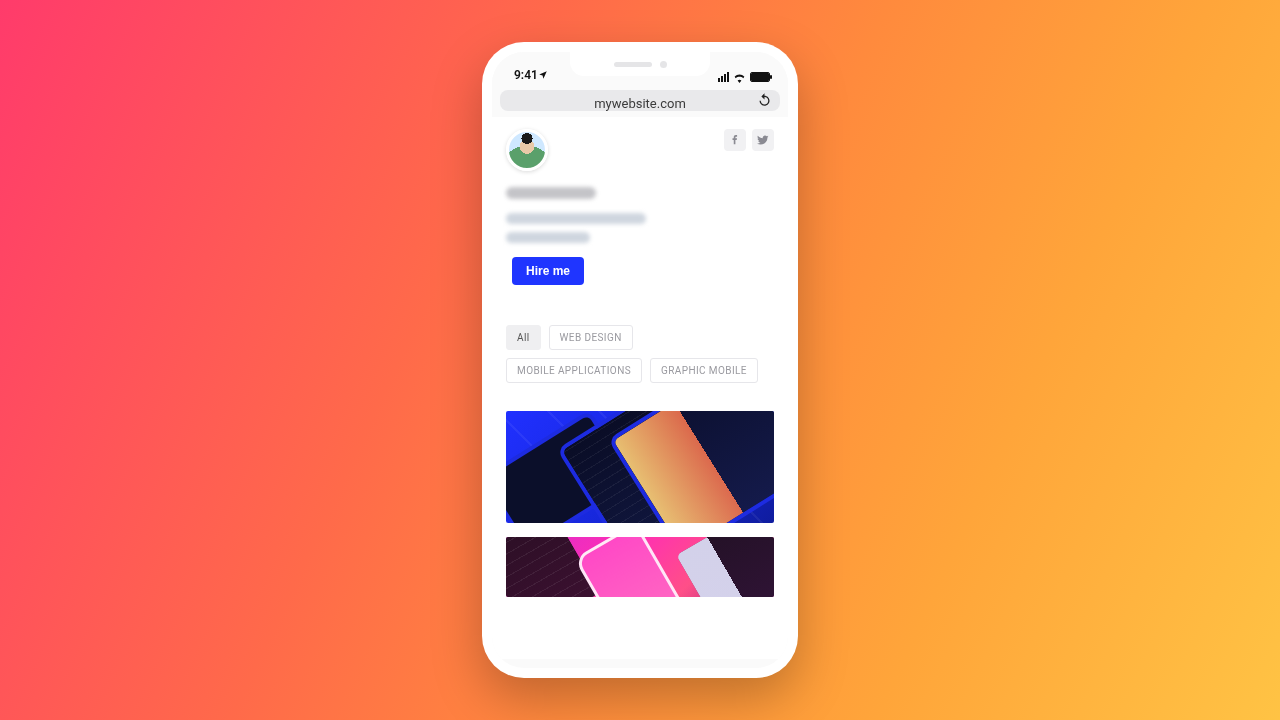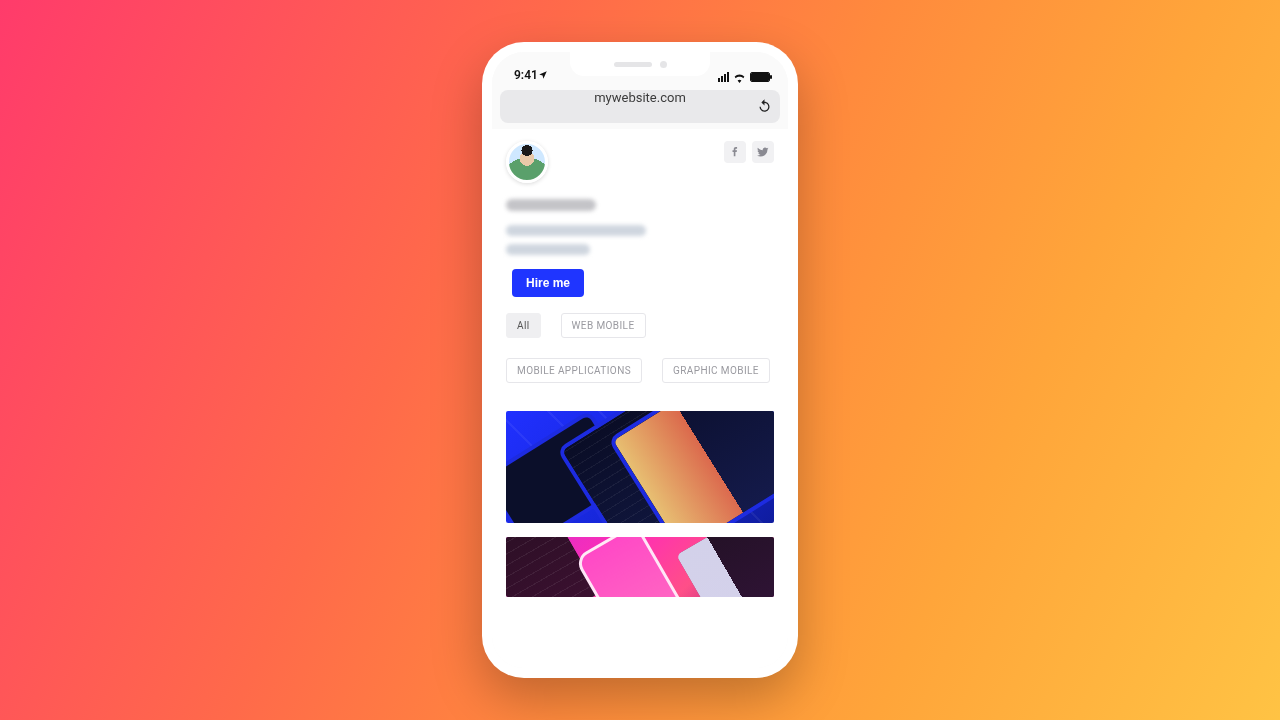--- a/index.html
+++ b/index.html
@@ -44,22 +44,22 @@
   .signal i { width:2px; background:#111; display:inline-block; }
   .signal i:nth-child(1){height:4px}.signal i:nth-child(2){height:6px}.signal i:nth-child(3){height:8px}.signal i:nth-child(4){height:10px}
   .wifi { width:13px; height:10px; position:relative; }
   .battery { width:20px; height:10px; border:1px solid #111; border-radius:2px; position:relative; }
   .battery::after{content:"";position:absolute;right:-3px;top:2px;width:2px;height:4px;background:#111;border-radius:1px;}
   .battery i{display:block;width:100%;height:100%;background:#111;border-radius:1px;}
   .loc-arrow svg { display:block; }
 
   .urlbar-wrap { padding: 4px 8px 6px; background:#fafafa; }
   .urlbar {
-    height: 33px; background:#e9e9eb; border-radius:8px;
-    display:flex; align-items:flex-start; justify-content:center; position:relative;
+    height: 21px; background:#e9e9eb; border-radius:8px;
+    display:flex; align-items:flex-end; justify-content:center; position:relative;
     font-size:13px; color:#3c3c3c;
   }
   .urlbar .reload { position:absolute; right:8px; top:50%; transform:translateY(-50%); color:#333; }
 
   .content {
     background:#fff; height: calc(100% - 34px - 40px); overflow:hidden;
     padding: 12px 14px 0;
   }
   .top-row { display:flex; align-items:flex-start; justify-content:space-between; }
   .avatar {
@@ -82,21 +82,21 @@
   .name-ph { width:90px; margin-top:16px; background:#c4c4c8; }
   .bio { font-size:12.5px; color:#222; line-height:1.45; margin-top:9px; }
   .email-ph { width:140px; margin-top:14px; height:11px; background:#cfd6df; }
   .phone-ph { width:84px; margin-top:8px; height:11px; background:#cfd6df; }
   .hire-btn {
     display:inline-block; margin-top:14px;
     background:#1f35ff; color:#fff; font-size:12px; font-weight:600;
     padding:7px 14px; border-radius:4px; border:none;margin-left:6px;
   }
 
-  .tabs { margin-top:16px; display:flex; flex-wrap:wrap; gap:20px; }
+  .tabs { margin-top:40px; display:flex; flex-wrap:wrap; gap:8px; }
   .tab {
     font-size:10px; letter-spacing:0.4px; color:#9a9aa0;
     border:1px solid #e6e6ea; background:#fff; border-radius:3px;
     padding:6px 10px;
   }
   .tab.active { background:#efeff1; color:#555; border-color:#efeff1; }
 
   .cards { margin-top:28px; display:flex; flex-direction:column; gap:14px; }
   .card { height:112px; border-radius:2px; position:relative; overflow:hidden; }
 
@@ -223,21 +223,21 @@
           </div>
         </div>
 
         <div class="blur-line name-ph"></div>
         <div class="blur-line email-ph"></div>
         <div class="blur-line phone-ph"></div>
         <button class="hire-btn">Hire me</button>
 
         <div class="tabs">
           <span class="tab active">All</span>
-          <span class="tab">WEB MOBILE</span>
+          <span class="tab">WEB DESIGN</span>
           <span class="tab">MOBILE APPLICATIONS</span>
           <span class="tab">GRAPHIC MOBILE</span>
         </div>
 
         <div class="cards">
           <div class="card card-blue">
             <div class="panel"></div>
           </div>
           <div class="card card-pink">
             <div class="side left"></div>

